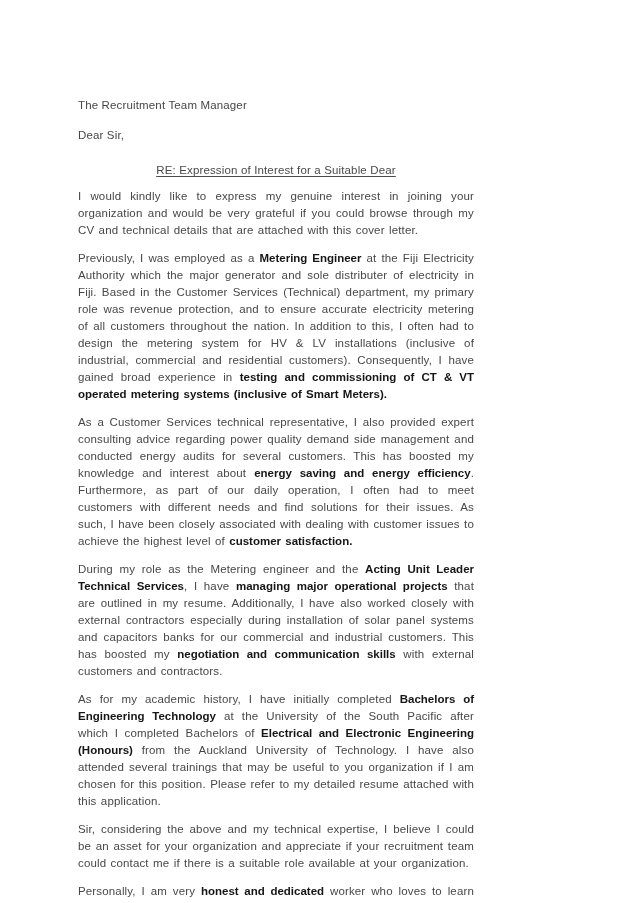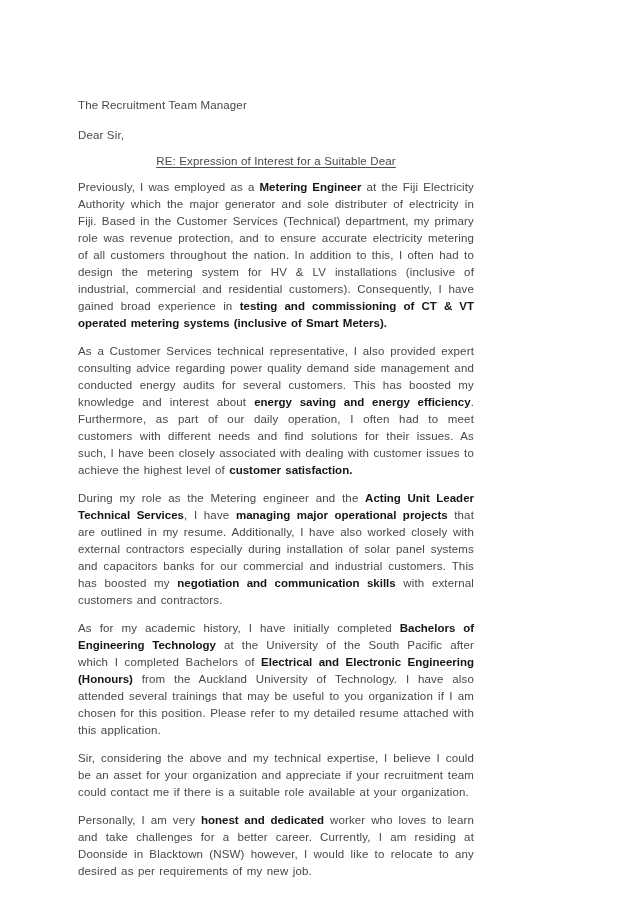--- a/index.html
+++ b/index.html
@@ -14,35 +14,36 @@
     width: 551px;
     height: 903px;
     background: #ffffff;
     padding: 97px 77px 0 78px;
     font-size: 11.5px;
     line-height: 17px;
     color: #474747;
     letter-spacing: 0.15px;
   }
   .recipient   { margin-bottom: 13px; }
-  .salutation  { margin-bottom: 9px; }
+  .salutation  { margin-bottom: 18px; }
   .subject     { text-align: center; margin-bottom: 9px; color: #4a4a4a; }
   .subject .u  { text-decoration: underline; text-underline-offset: 2px; }
   .para        { text-align: justify; margin-bottom: 11px; word-spacing: 1px; }
   .para .b, .b { font-weight: bold; color: #161616; letter-spacing: 0; }
   .closing     { margin-top: 22px; margin-bottom: 13px; }
 </style>
 </head>
 <body>
 
 <div class="page">
   <p class="recipient">The Recruitment Team Manager</p>
   <p class="salutation">Dear Sir,</p>
   <p class="subject"><span class="u">RE: Expression of Interest for a Suitable Dear</span></p>
   <div>
+      <p class="para"><span>I would kindly like to express my genuine interest in joining your organization and would be very grateful if you could browse through my CV and technical details that are attached with this cover letter.</span></p>
       <p class="para"><span>Previously, I was employed as a </span><span class="b">Metering Engineer</span><span> at the Fiji Electricity Authority which the major generator and sole distributer of electricity in Fiji. Based in the Customer Services (Technical) department, my primary role was revenue protection, and to ensure accurate electricity metering of all customers throughout the nation. In addition to this, I often had to design the metering system for HV &amp; LV installations (inclusive of industrial, commercial and residential customers). Consequently, I have gained broad experience in </span><span class="b">testing and commissioning of CT &amp; VT operated metering systems (inclusive of Smart Meters).</span></p>
       <p class="para"><span>As a Customer Services technical representative, I also provided expert consulting advice regarding power quality demand side management and conducted energy audits for several customers. This has boosted my knowledge and interest about </span><span class="b">energy saving and energy efficiency</span><span>. Furthermore, as part of our daily operation, I often had to meet customers with different needs and find solutions for their issues. As such, I have been closely associated with dealing with customer issues to achieve the highest level of </span><span class="b">customer satisfaction.</span></p>
       <p class="para"><span>During my role as the Metering engineer and the </span><span class="b">Acting Unit Leader Technical Services</span><span>, I have </span><span class="b">managing major operational projects</span><span> that are outlined in my resume. Additionally, I have also worked closely with external contractors especially during installation of solar panel systems and capacitors banks for our commercial and industrial customers. This has boosted my </span><span class="b">negotiation and communication skills</span><span> with external customers and contractors.</span></p>
       <p class="para"><span>As for my academic history, I have initially completed </span><span class="b">Bachelors of Engineering Technology</span><span> at the University of the South Pacific after which I completed Bachelors of </span><span class="b">Electrical and Electronic Engineering (Honours)</span><span> from the Auckland University of Technology. I have also attended several trainings that may be useful to you organization if I am chosen for this position. Please refer to my detailed resume attached with this application.</span></p>
       <p class="para"><span>Sir, considering the above and my technical expertise, I believe I could be an asset for your organization and appreciate if your recruitment team could contact me if there is a suitable role available at your organization.</span></p>
       <p class="para"><span>Personally, I am very </span><span class="b">honest and dedicated</span><span> worker who loves to learn and take challenges for a better career. Currently, I am residing at Doonside in Blacktown (NSW) however, I would like to relocate to any desired as per requirements of my new job.</span></p>
     </div>
 
 </div>
 

